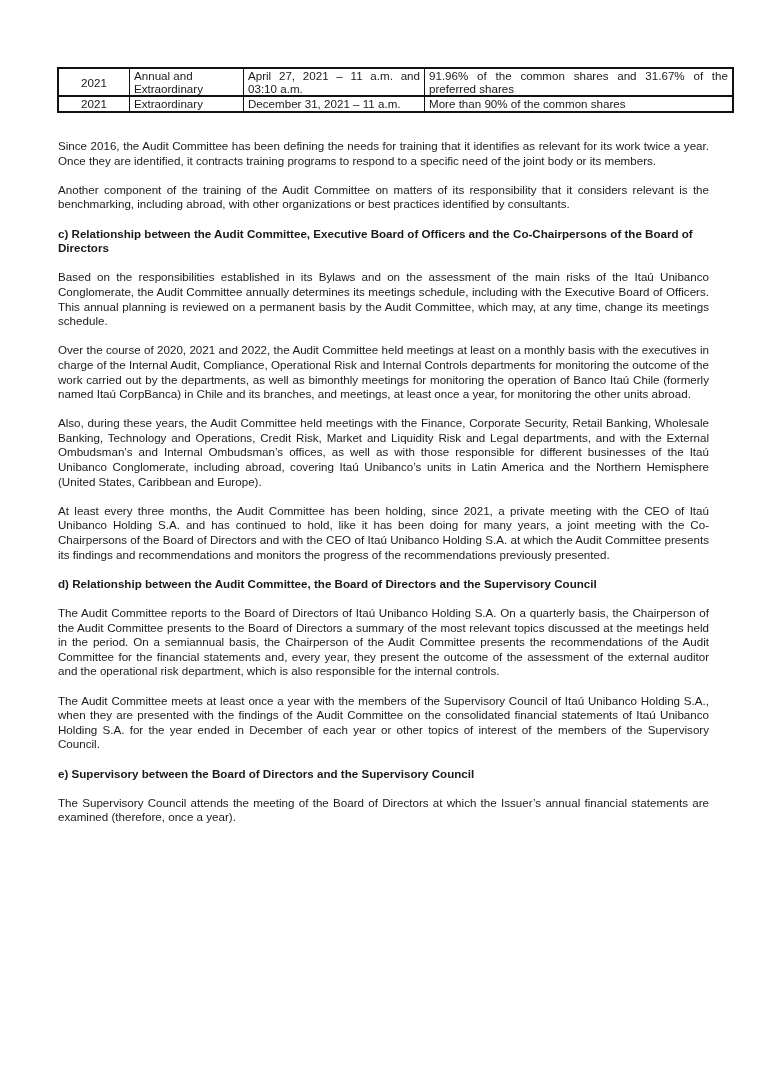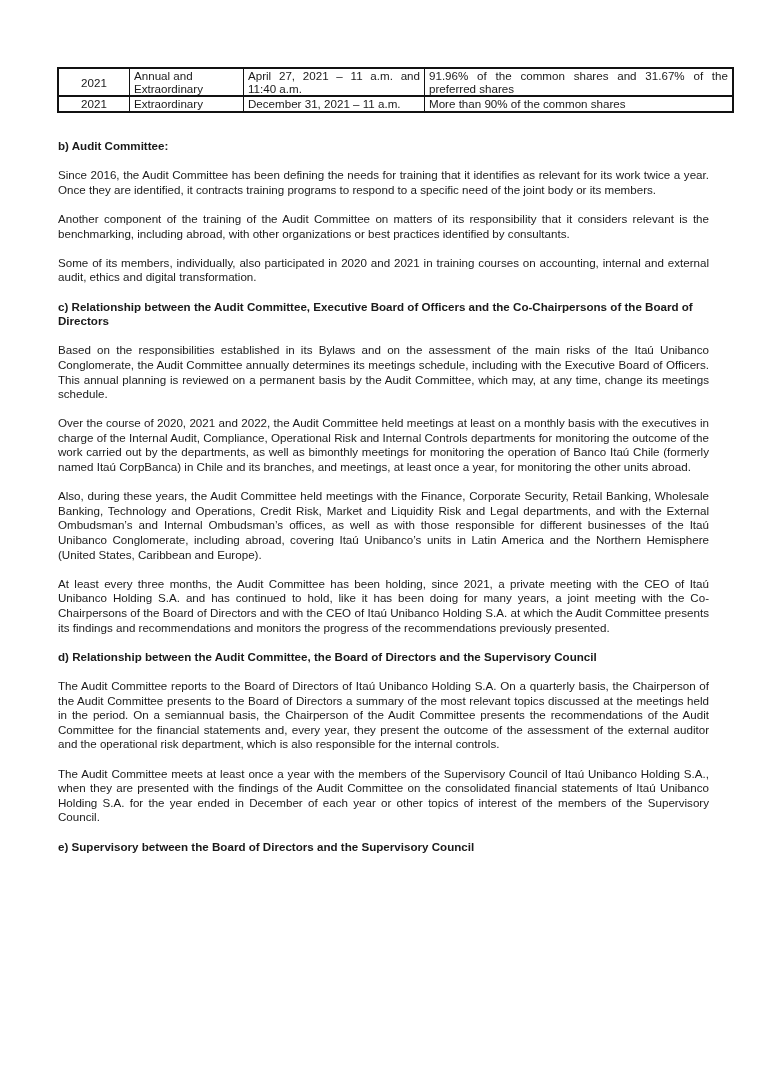--- a/index.html
+++ b/index.html
@@ -68,53 +68,52 @@
 </head>
 <body>
 
 <div class="page">
 
   <table class="meetings">
     <tbody>
       <tr class="r1">
         <td class="year">2021</td>
         <td class="type">Annual and Extraordinary</td>
-        <td class="date">April 27, 2021 – 11 a.m. and 11:40 a.m.</td>
+        <td class="date">April 27, 2021 – 11 a.m. and 03:10 a.m.</td>
         <td class="quorum">91.96% of the common shares and 31.67% of the preferred shares</td>
       </tr>
       <tr class="r2">
         <td class="year">2021</td>
         <td class="type">Extraordinary</td>
         <td class="date">December 31, 2021 – 11 a.m.</td>
         <td class="quorum">More than 90% of the common shares</td>
       </tr>
     </tbody>
   </table>
 
   <div class="content">
 
     <section>
-      <div class="heading">b) Audit Committee:</div>
       <p class="para">Since 2016, the Audit Committee has been defining the needs for training that it identifies as relevant for its work twice a year. Once they are identified, it contracts training programs to respond to a specific need of the joint body or its members.</p>
       <p class="para">Another component of the training of the Audit Committee on matters of its responsibility that it considers relevant is the benchmarking, including abroad, with other organizations or best practices identified by consultants.</p>
-      <p class="para">Some of its members, individually, also participated in 2020 and 2021 in training courses on accounting, internal and external audit, ethics and digital transformation.</p>
     </section>
 
     <section>
       <div class="heading">c) Relationship between the Audit Committee, Executive Board of Officers and the Co-Chairpersons of the Board of Directors</div>
       <p class="para">Based on the responsibilities established in its Bylaws and on the assessment of the main risks of the Itaú Unibanco Conglomerate, the Audit Committee annually determines its meetings schedule, including with the Executive Board of Officers. This annual planning is reviewed on a permanent basis by the Audit Committee, which may, at any time, change its meetings schedule.</p>
       <p class="para">Over the course of 2020, 2021 and 2022, the Audit Committee held meetings at least on a monthly basis with the executives in charge of the Internal Audit, Compliance, Operational Risk and Internal Controls departments for monitoring the outcome of the work carried out by the departments, as well as bimonthly meetings for monitoring the operation of Banco Itaú Chile (formerly named Itaú CorpBanca) in Chile and its branches, and meetings, at least once a year, for monitoring the other units abroad.</p>
       <p class="para">Also, during these years, the Audit Committee held meetings with the Finance, Corporate Security, Retail Banking, Wholesale Banking, Technology and Operations, Credit Risk, Market and Liquidity Risk and Legal departments, and with the External Ombudsman’s and Internal Ombudsman’s offices, as well as with those responsible for different businesses of the Itaú Unibanco Conglomerate, including abroad, covering Itaú Unibanco’s units in Latin America and the Northern Hemisphere (United States, Caribbean and Europe).</p>
       <p class="para">At least every three months, the Audit Committee has been holding, since 2021, a private meeting with the CEO of Itaú Unibanco Holding S.A. and has continued to hold, like it has been doing for many years, a joint meeting with the Co-Chairpersons of the Board of Directors and with the CEO of Itaú Unibanco Holding S.A. at which the Audit Committee presents its findings and recommendations and monitors the progress of the recommendations previously presented.</p>
     </section>
 
     <section>
       <div class="heading">d) Relationship between the Audit Committee, the Board of Directors and the Supervisory Council</div>
       <p class="para">The Audit Committee reports to the Board of Directors of Itaú Unibanco Holding S.A. On a quarterly basis, the Chairperson of the Audit Committee presents to the Board of Directors a summary of the most relevant topics discussed at the meetings held in the period. On a semiannual basis, the Chairperson of the Audit Committee presents the recommendations of the Audit Committee for the financial statements and, every year, they present the outcome of the assessment of the external auditor and the operational risk department, which is also responsible for the internal controls.</p>
       <p class="para">The Audit Committee meets at least once a year with the members of the Supervisory Council of Itaú Unibanco Holding S.A., when they are presented with the findings of the Audit Committee on the consolidated financial statements of Itaú Unibanco Holding S.A. for the year ended in December of each year or other topics of interest of the members of the Supervisory Council.</p>
     </section>
 
     <section>
       <div class="heading">e) Supervisory between the Board of Directors and the Supervisory Council</div>
+      <p class="para">The Supervisory Council attends the meeting of the Board of Directors at which the Issuer’s annual financial statements are examined (therefore, once a year).</p>
     </section>
 
   </div>
 </div>
 
 </body></html>

